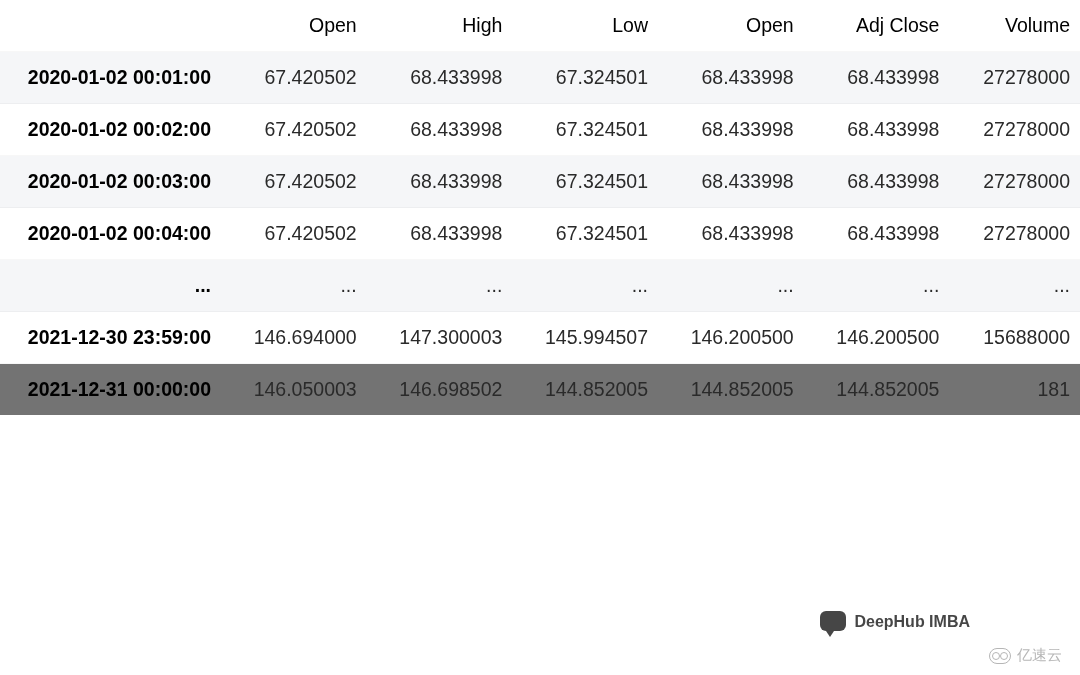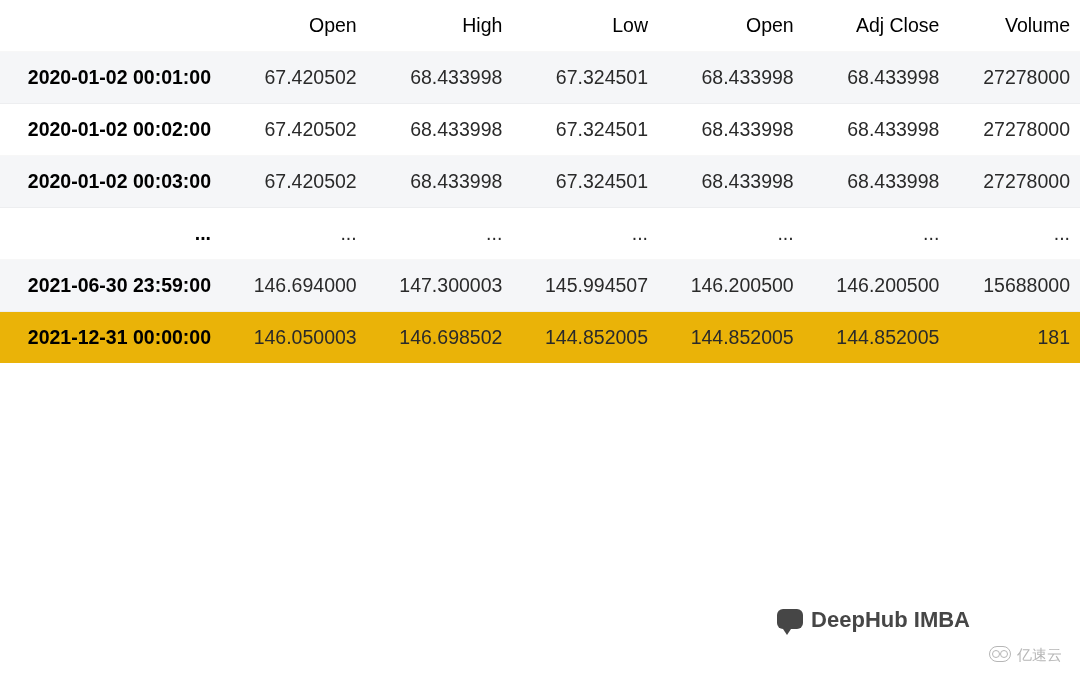--- a/index.html
+++ b/index.html
@@ -40,40 +40,41 @@
     tbody tr {
       border-top: 1px solid rgba(0,0,0,0.03);
     }
     tbody tr:nth-child(odd) {
       background: #f5f6f8;
     }
     tbody tr:nth-child(even) {
       background: #ffffff;
     }
     tbody tr.highlight {
-      background: #eab308;
+      background: #737373;
     }
     tbody td:first-child {
       font-weight: 700;
       color: #000;
     }
     tbody td {
       color: #2a2a2a;
       font-weight: 400;
     }
     .col-date { width: 220px; }
     .col-num  { width: 145px; }
     .col-vol  { width: 130px; }
     .watermark {
       position: absolute;
       bottom: 10px;
       right: 18px;
       font-size: 15px;
       color: #b6b6b6;
       display: flex;
+      align-items: center;
       gap: 6px;
       pointer-events: none;
     }
     .wm-icon {
       width: 22px;
       height: 16px;
       border: 1.5px solid #b6b6b6;
       border-radius: 10px;
       position: relative;
     }
@@ -82,21 +83,21 @@
       position: absolute;
       border: 1.5px solid #b6b6b6;
       border-radius: 50%;
     }
     .wm-icon::before { width: 6px; height: 6px; left: 2px; top: 3px; }
     .wm-icon::after  { width: 6px; height: 6px; right: 2px; top: 3px; }
     .overlay-text {
       position: absolute;
       right: 110px;
       bottom: 42px;
-      font-size: 22px;
+      font-size: 16px;
       font-weight: 700;
       color: #333;
       opacity: 0.9;
       display: flex;
       align-items: center;
       gap: 8px;
       pointer-events: none;
     }
     .overlay-icon {
       width: 26px;
@@ -166,30 +167,39 @@
       <tr>
         <td>2020-01-02 00:03:00</td>
         <td>67.420502</td>
         <td>68.433998</td>
         <td>67.324501</td>
         <td>68.433998</td>
         <td>68.433998</td>
         <td>27278000</td>
       </tr>
       <tr>
-        <td>...</td>
-        <td>...</td>
-        <td>...</td>
-        <td>...</td>
-        <td>...</td>
-        <td>...</td>
-        <td>...</td>
-      </tr>
-      <tr>
-        <td>2021-06-30 23:59:00</td>
+        <td>2020-01-02 00:04:00</td>
+        <td>67.420502</td>
+        <td>68.433998</td>
+        <td>67.324501</td>
+        <td>68.433998</td>
+        <td>68.433998</td>
+        <td>27278000</td>
+      </tr>
+      <tr>
+        <td>...</td>
+        <td>...</td>
+        <td>...</td>
+        <td>...</td>
+        <td>...</td>
+        <td>...</td>
+        <td>...</td>
+      </tr>
+      <tr>
+        <td>2021-12-30 23:59:00</td>
         <td>146.694000</td>
         <td>147.300003</td>
         <td>145.994507</td>
         <td>146.200500</td>
         <td>146.200500</td>
         <td>15688000</td>
       </tr>
       <tr class="highlight">
         <td>2021-12-31 00:00:00</td>
         <td>146.050003</td>

